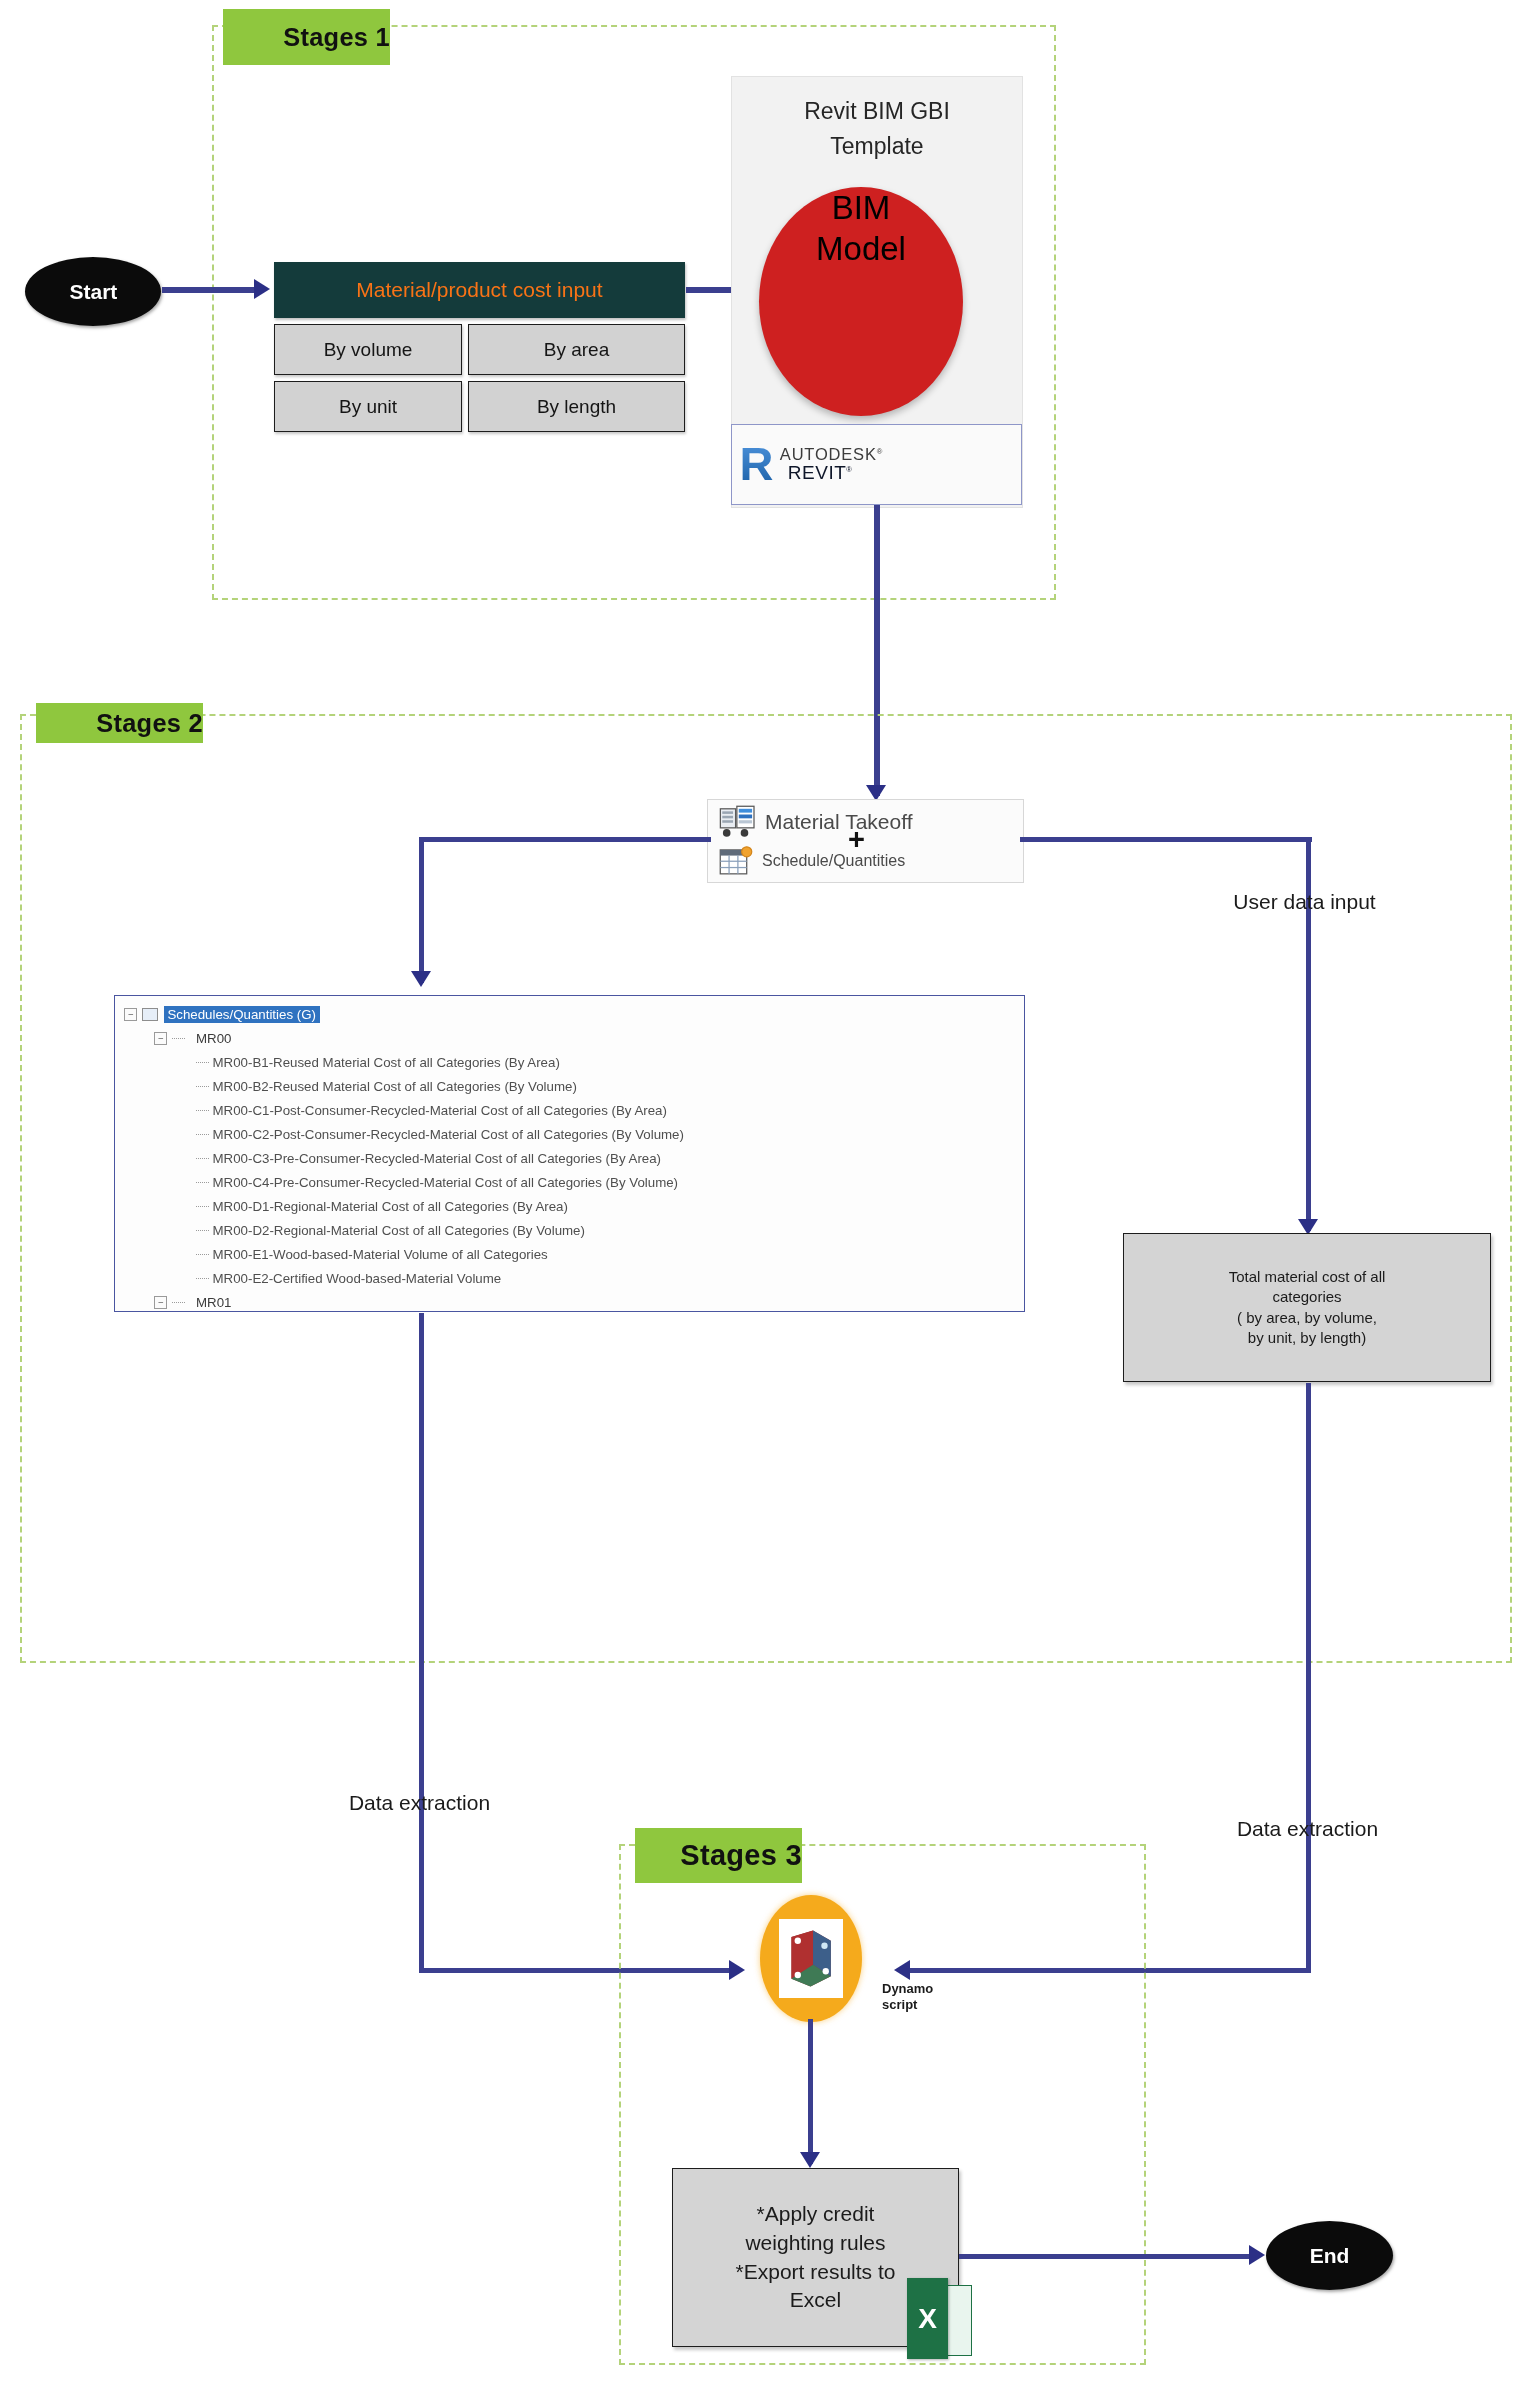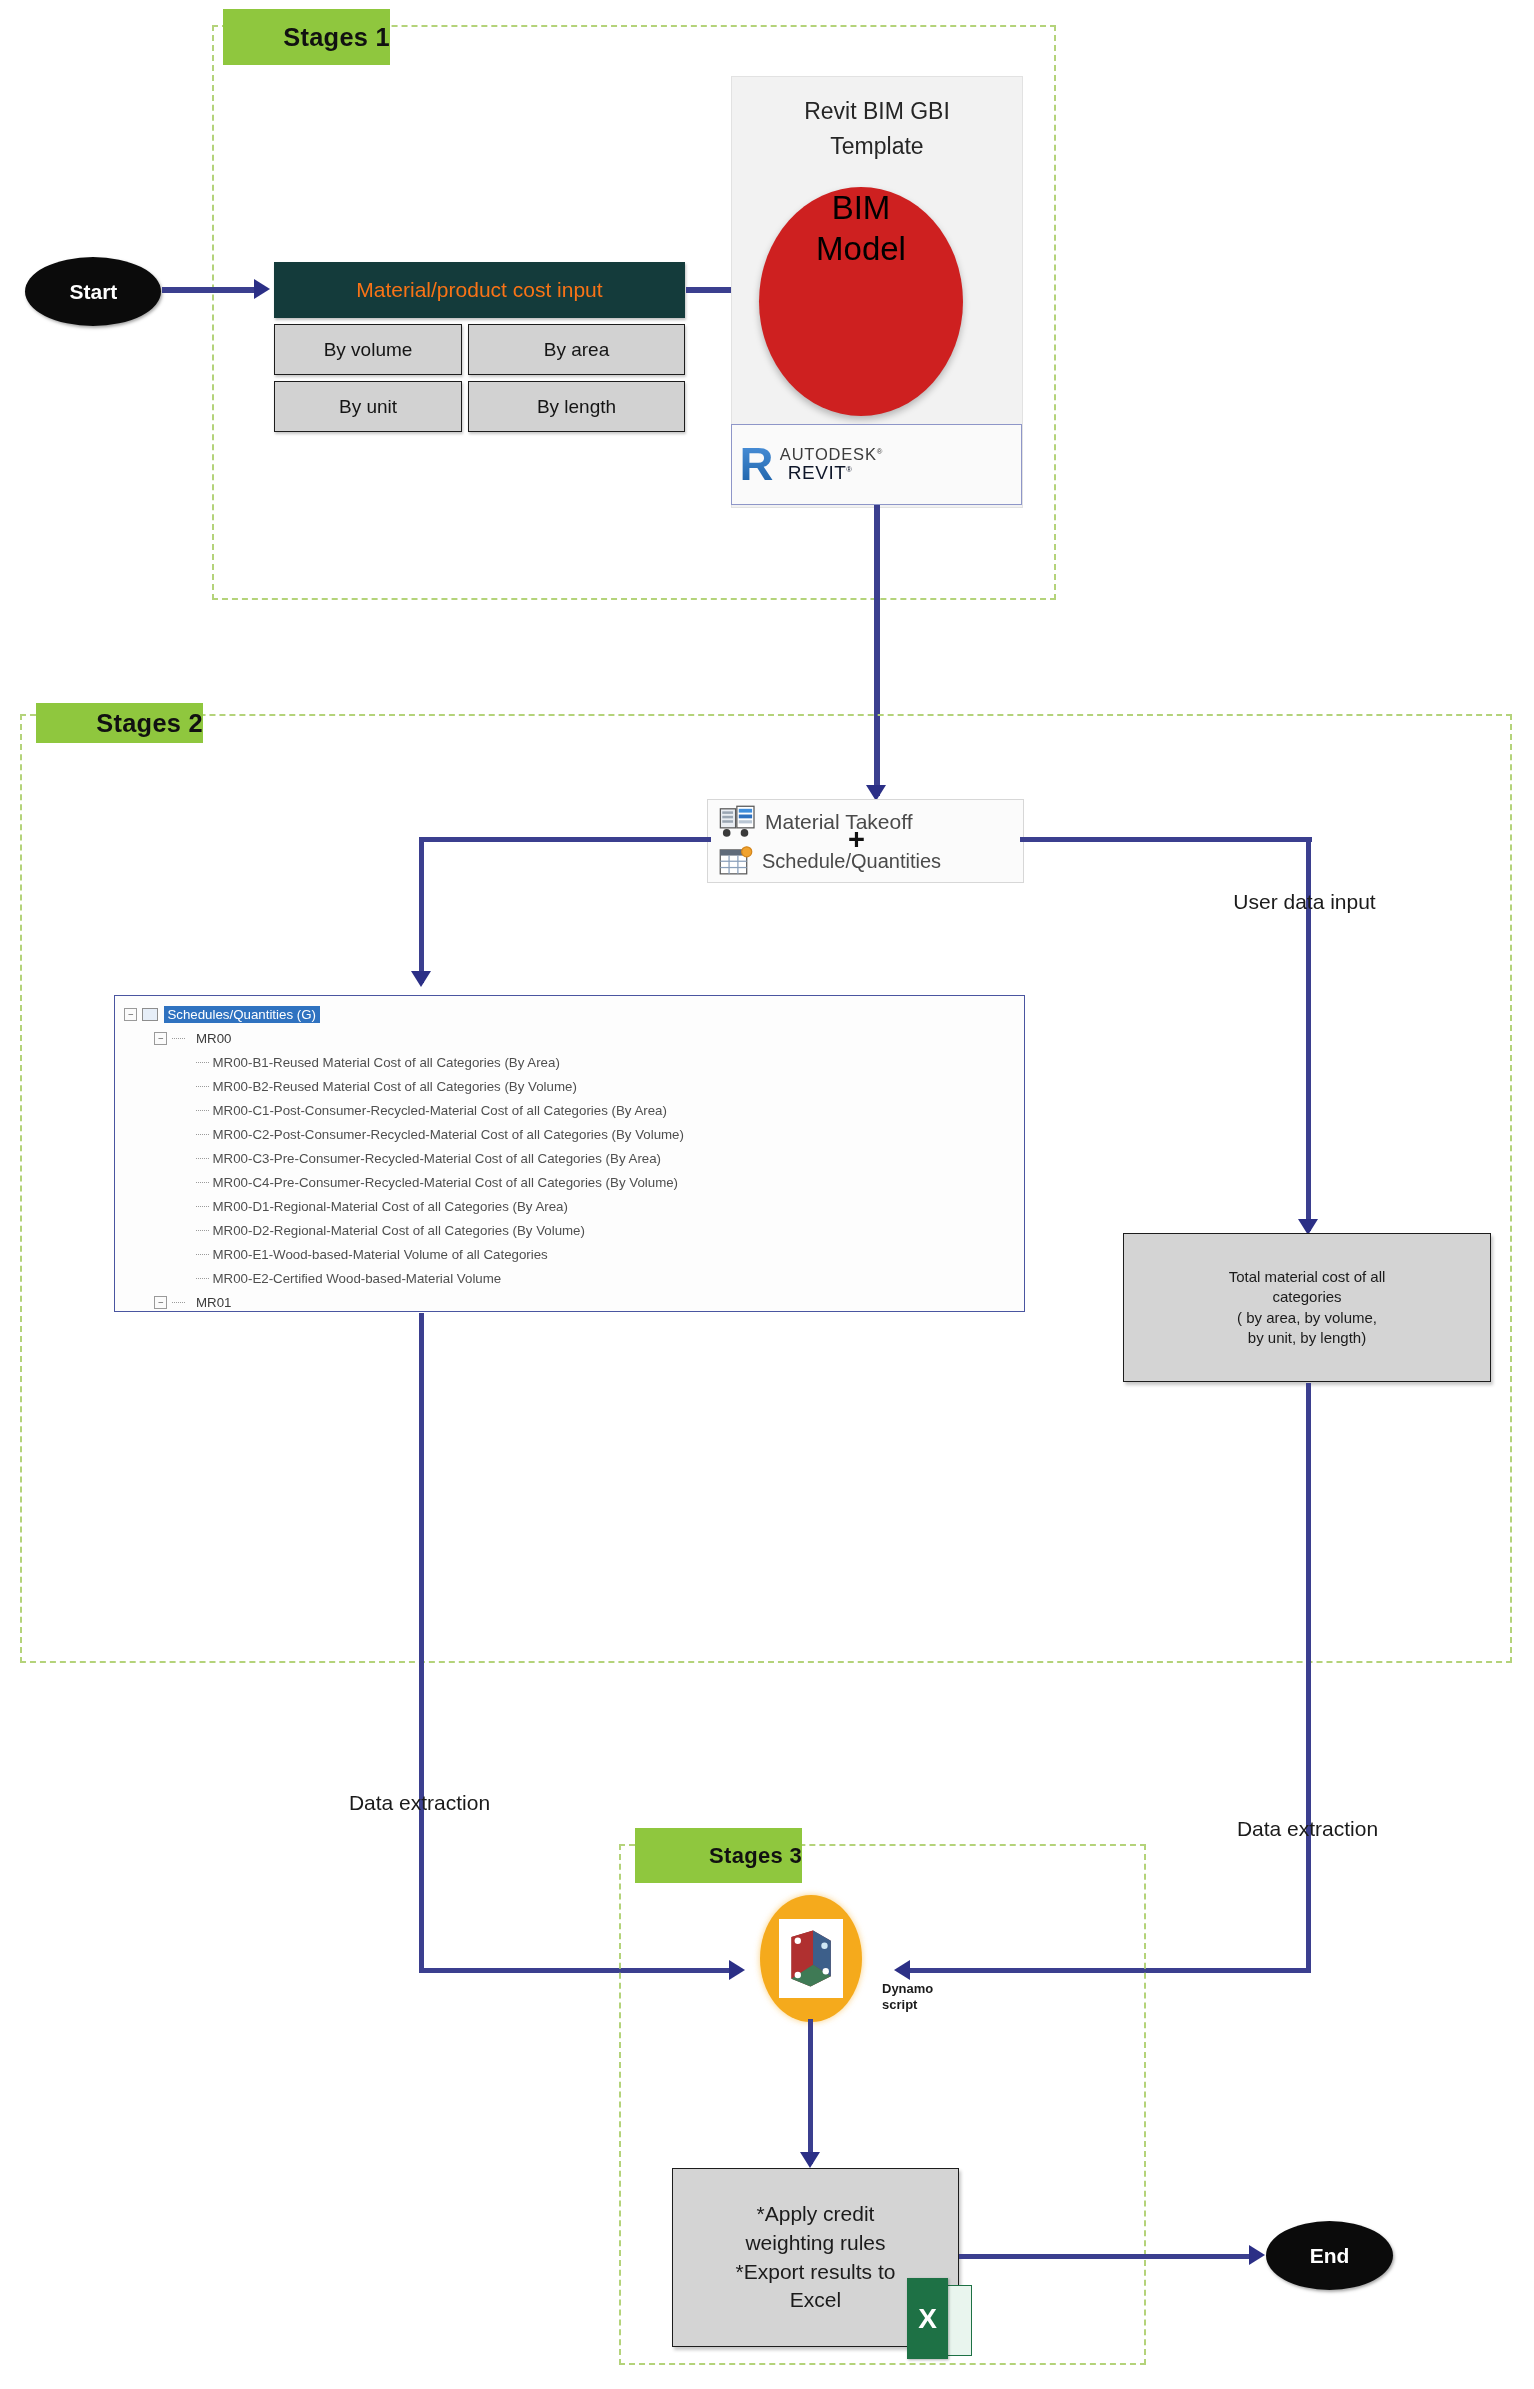--- a/index.html
+++ b/index.html
@@ -172,21 +172,21 @@
   <div class="mt-row" style="left:719px;top:846px;">
     <svg width="34" height="30.5" viewBox="0 0 54 48">
       <rect x="2" y="6" width="42" height="38" fill="#ffffff" stroke="#5a5a5a" stroke-width="2"></rect>
       <rect x="2" y="6" width="42" height="9" fill="#5f6b7a"></rect>
       <line x1="2" y1="24" x2="44" y2="24" stroke="#8aa0bb" stroke-width="2"></line>
       <line x1="2" y1="34" x2="44" y2="34" stroke="#8aa0bb" stroke-width="2"></line>
       <line x1="16" y1="15" x2="16" y2="44" stroke="#8aa0bb" stroke-width="2"></line>
       <line x1="30" y1="15" x2="30" y2="44" stroke="#8aa0bb" stroke-width="2"></line>
       <circle cx="44" cy="9" r="8" fill="#f0a22e" stroke="#d4861b" stroke-width="2"></circle>
     </svg>
-    <span class="mt-label" style="font-size:20px;">Schedule/Quantities</span>
+    <span class="mt-label" style="font-size:16px;">Schedule/Quantities</span>
   </div>
 
   <div class="ln" style="left:419px;top:837px;width:292px;height:5.1px;"></div>
   <div class="ln" style="left:419px;top:837px;width:5.1px;height:146px;"></div>
   <div class="arrow arr-down" style="left:411px;top:971px;"></div>
 
   <div class="ln" style="left:1020px;top:837px;width:292px;height:5.1px;"></div>
   <div class="ln" style="left:1306px;top:837px;width:5.1px;height:394px;"></div>
   <div class="arrow arr-down" style="left:1298px;top:1219px;"></div>
   <div class="free-label" style="left:1114px;top:889px;width:381px;text-align:center;font-size:21px;">
@@ -268,21 +268,21 @@
   </div>
 
   <div class="ln" style="left:1306px;top:1383px;width:5.1px;height:590px;"></div>
   <div class="ln" style="left:901px;top:1968px;width:410px;height:5.1px;"></div>
   <div class="arrow arr-left" style="left:894px;top:1960px;"></div>
   <div class="free-label" style="left:1117px;top:1816px;width:381px;text-align:center;font-size:21px;">
     <span>Data extraction</span>
   </div>
 
   <div class="stage-region" style="left:619px;top:1844px;width:527px;height:521px;"></div>
-  <div class="stage-tag" style="left:635px;top:1828px;width:159px;height:55px;font-size:22px;">
+  <div class="stage-tag" style="left:635px;top:1828px;width:159px;height:55px;font-size:29px;">
     <span>Stages 3</span>
   </div>
 
   <div class="dynamo" style="left:760px;top:1895px;width:102px;height:127px;">
     <div class="dynamo-inner">
       <svg width="51" height="61" viewBox="0 0 80 96">
         <polygon points="10,14 44,4 72,20 72,76 40,92 10,80" fill="#8d3a3a"></polygon>
         <polygon points="10,14 44,4 44,58 10,80" fill="#b03030"></polygon>
         <polygon points="44,4 72,20 72,76 44,58" fill="#3d5f8a"></polygon>
         <polygon points="44,58 72,76 40,92 10,80" fill="#3f7a55"></polygon>

